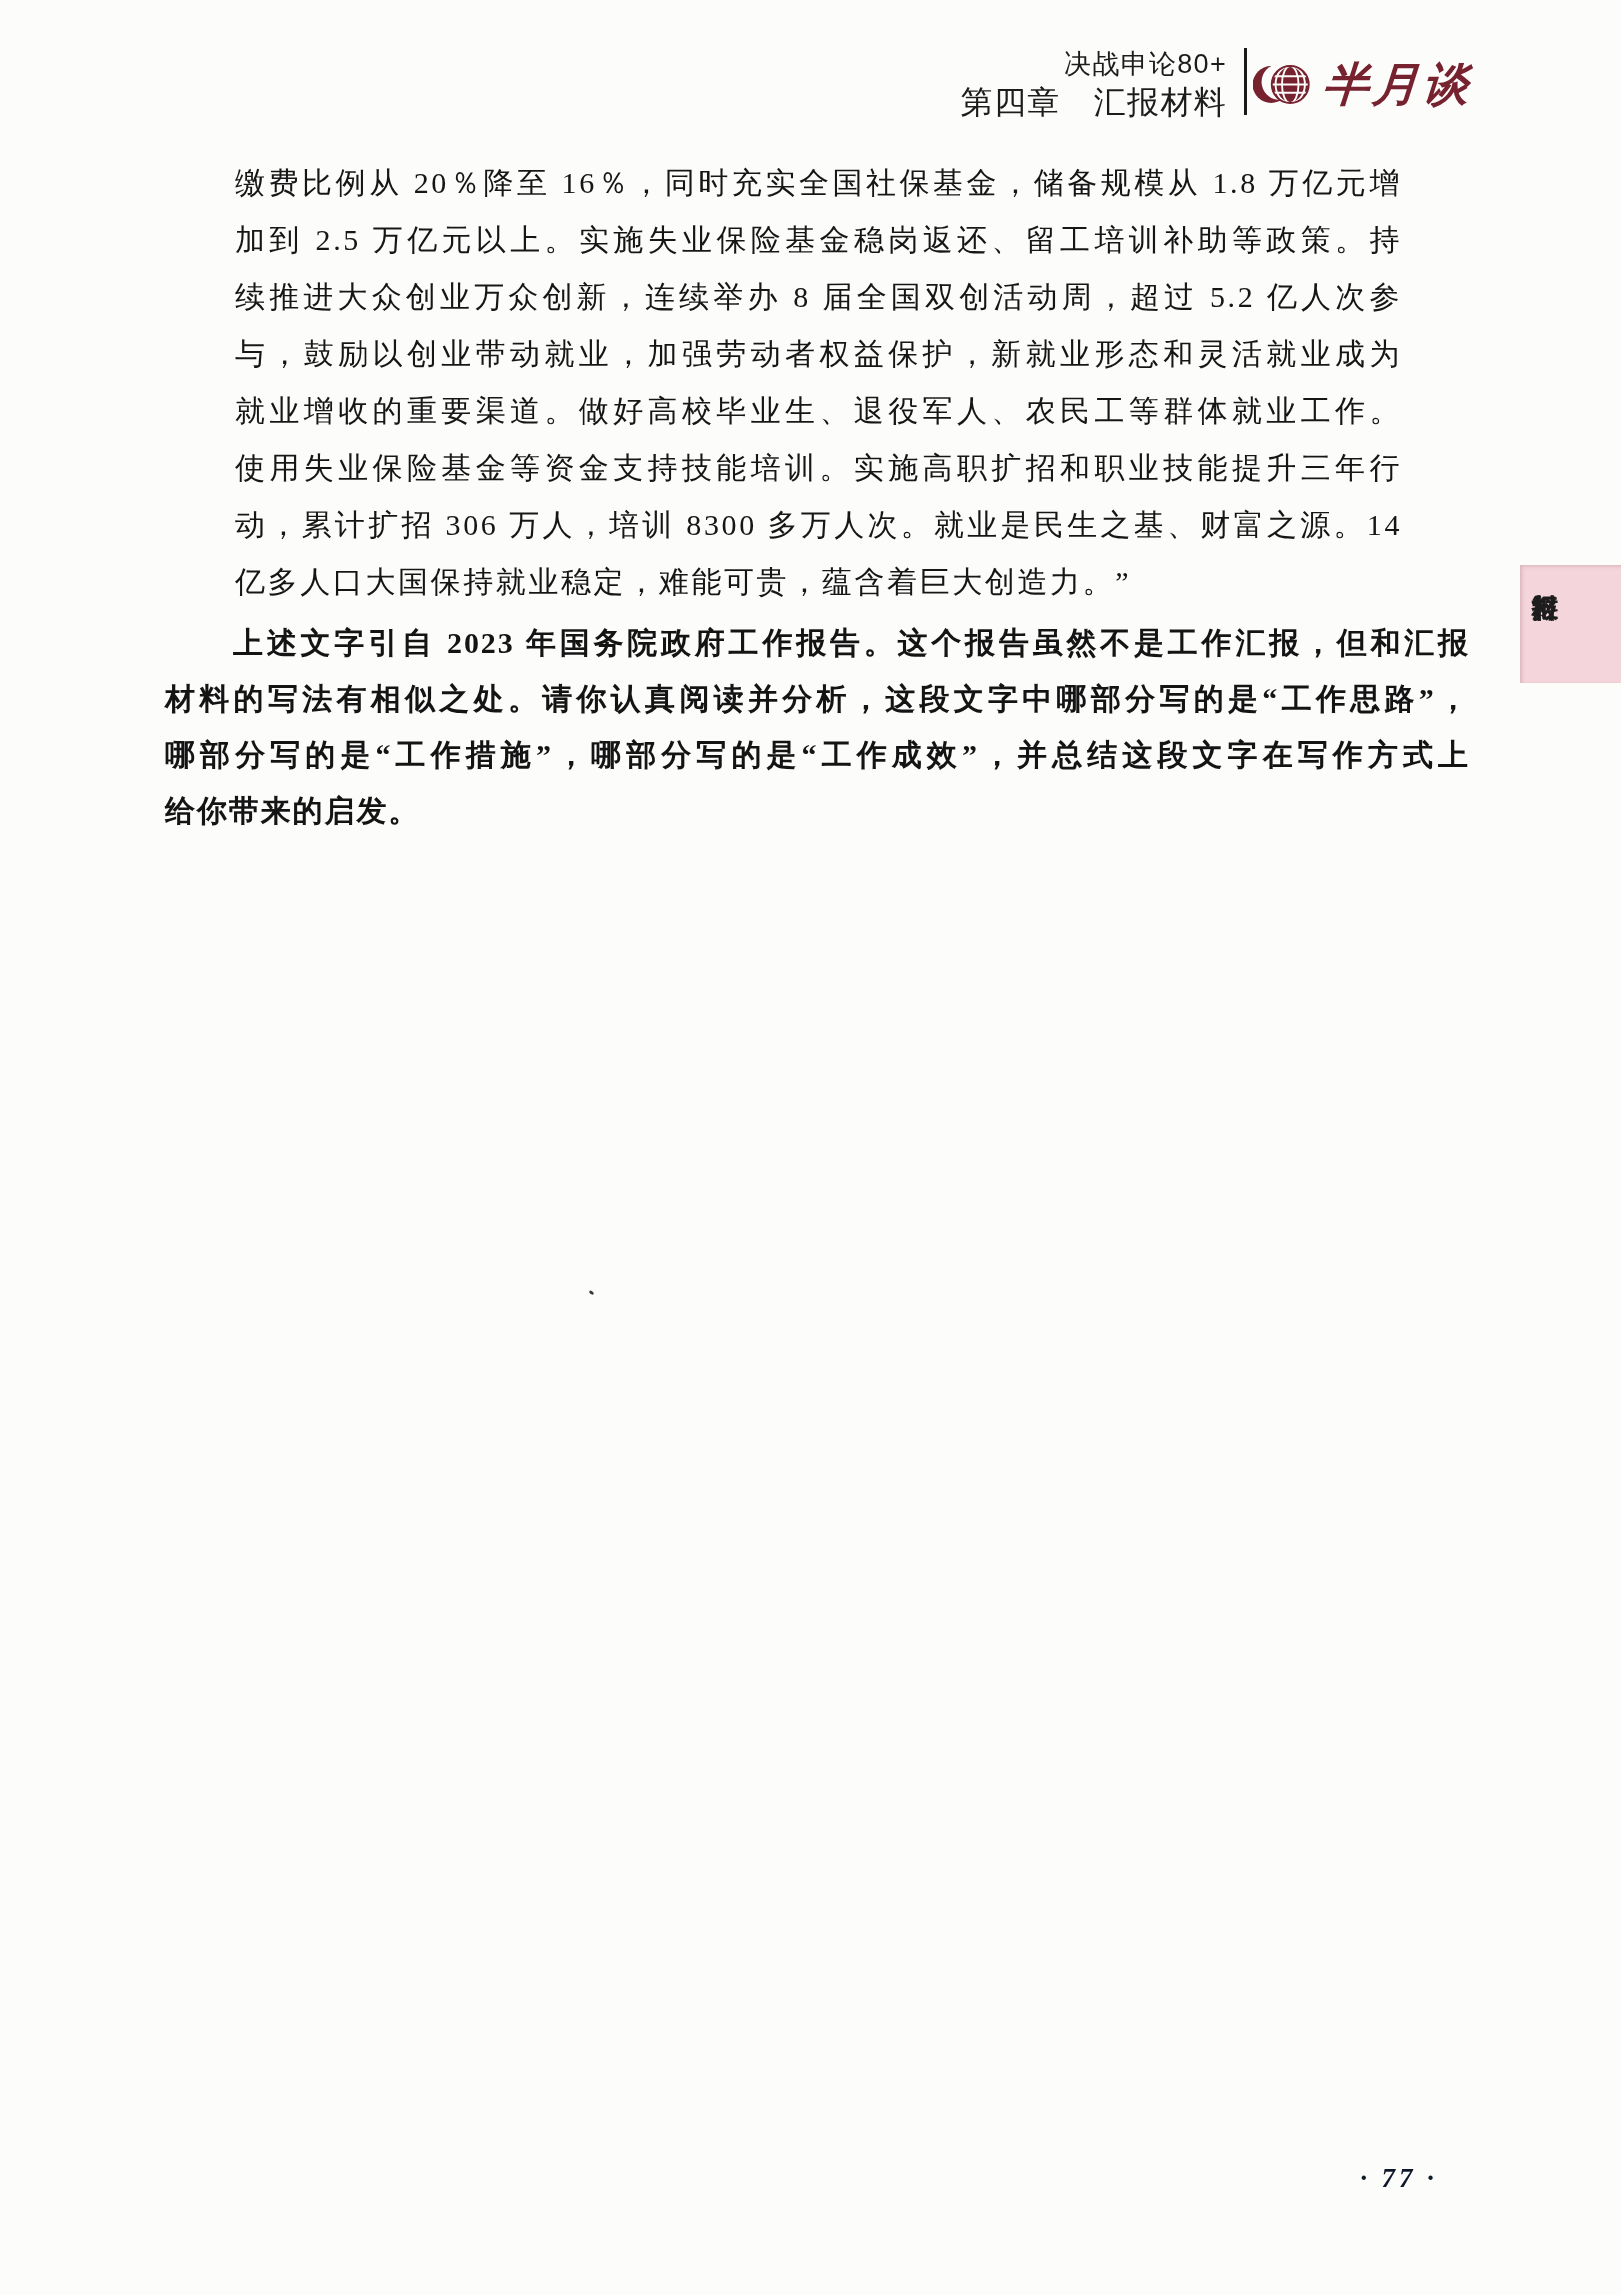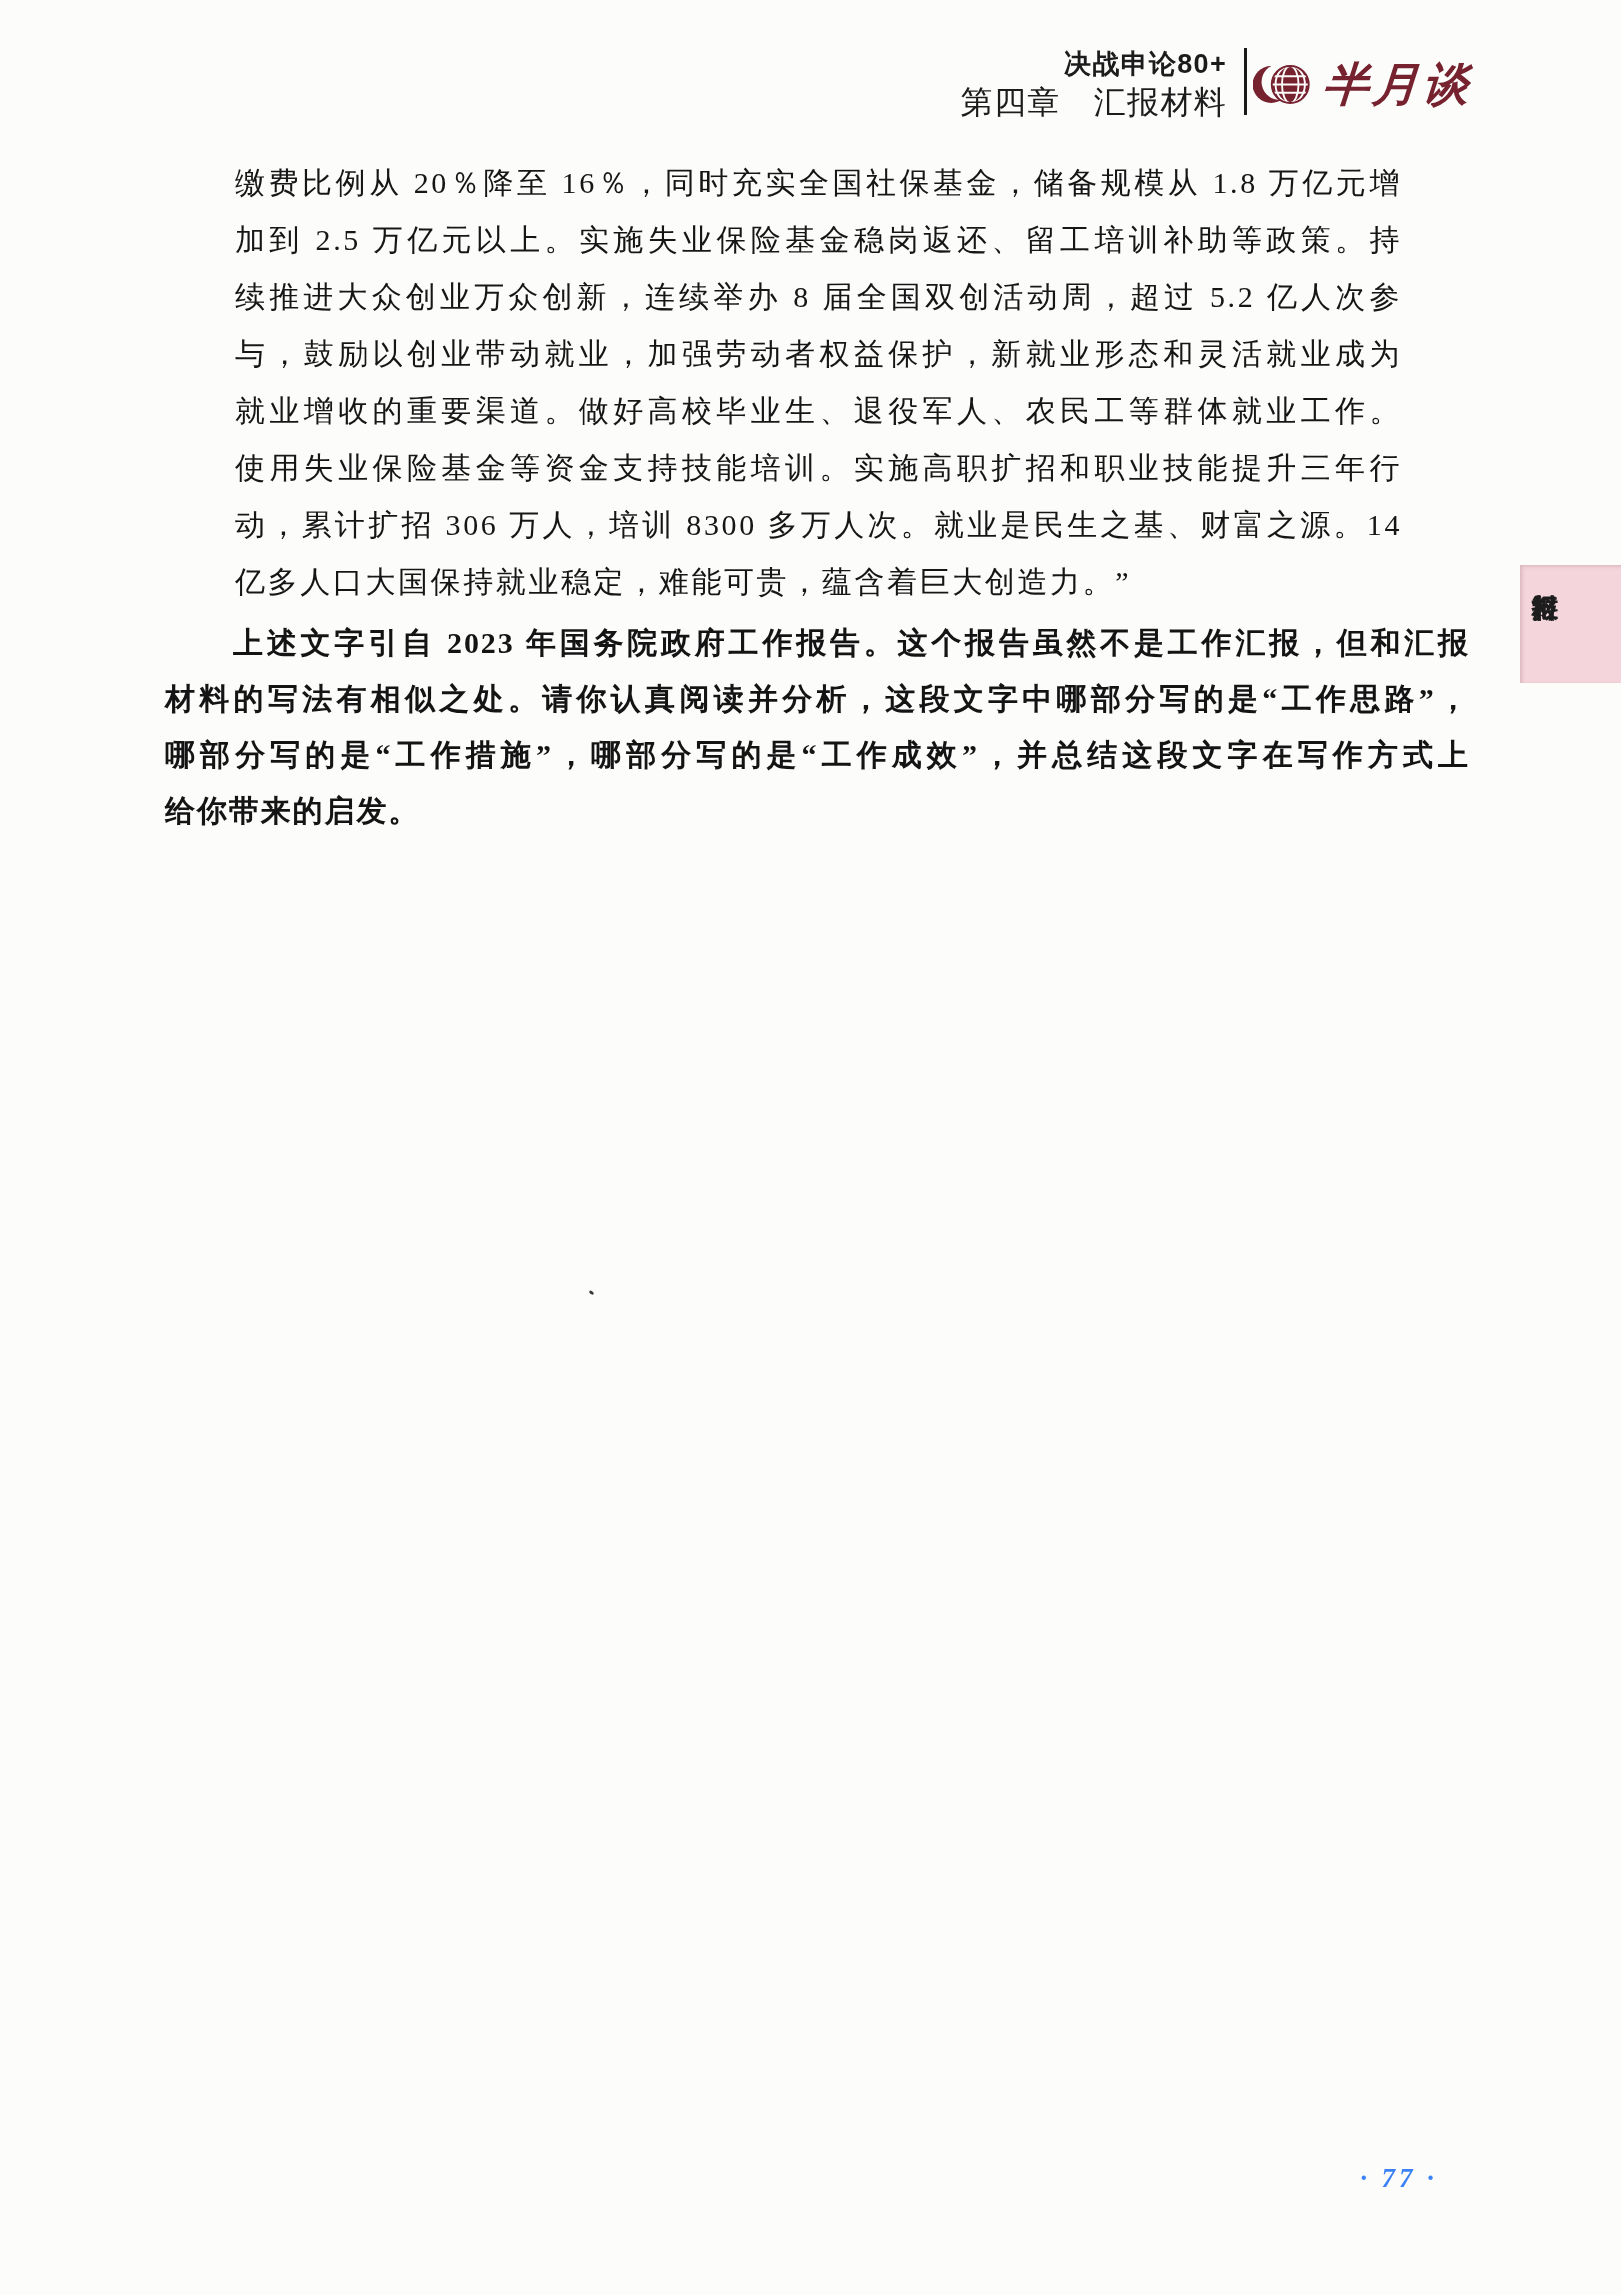--- a/index.html
+++ b/index.html
@@ -9,21 +9,21 @@
     font-family:"Liberation Serif",serif;
     overflow:hidden;
   }
 
   
   .hdr-line{
     position:absolute;left:836px;width:391px;text-align:right;
     font-family:"Liberation Sans",sans-serif;color:#1c1c1c;
     white-space:nowrap;
   }
-  .hdr-book{top:46px;font-size:27px;letter-spacing:1.3px;font-weight:bold;}
+  .hdr-book{top:46px;font-size:27px;letter-spacing:1.3px;}
   .hdr-chapter{top:81px;font-size:32px;letter-spacing:1.3px;}
   .hdr-divider{
     position:absolute;left:1244px;top:48px;width:3.2px;height:67px;
     background:#1a1a1a;
   }
   .logo-globe{position:absolute;left:1253px;top:59px;width:63px;height:51px;}
   .brand-name{
     position:absolute;left:1323px;top:54px;
     font-size:46px;font-weight:bold;font-style:italic;
     color:#76222f;letter-spacing:3.9px;white-space:nowrap;
@@ -65,21 +65,21 @@
   }
 
   
   .ink-speck{
     position:absolute;left:589px;top:1291px;width:4.5px;height:3.2px;
     background:#3a3a3a;border-radius:50%;transform:rotate(35deg);
   }
   .page-number{
     position:absolute;left:1341px;top:2163px;width:116px;
     text-align:center;font-size:27px;font-weight:bold;font-style:italic;
-    letter-spacing:3.9px;color:#3b82f6;
+    letter-spacing:3.9px;color:#0f172a;
     font-family:"Liberation Serif",serif;white-space:nowrap;
   }
 </style>
 </head>
 <body>
 
 <div class="hdr-line hdr-book">决战申论80+</div>
 <div class="hdr-line hdr-chapter">第四章　汇报材料</div>
 <div class="hdr-divider"></div>
 

